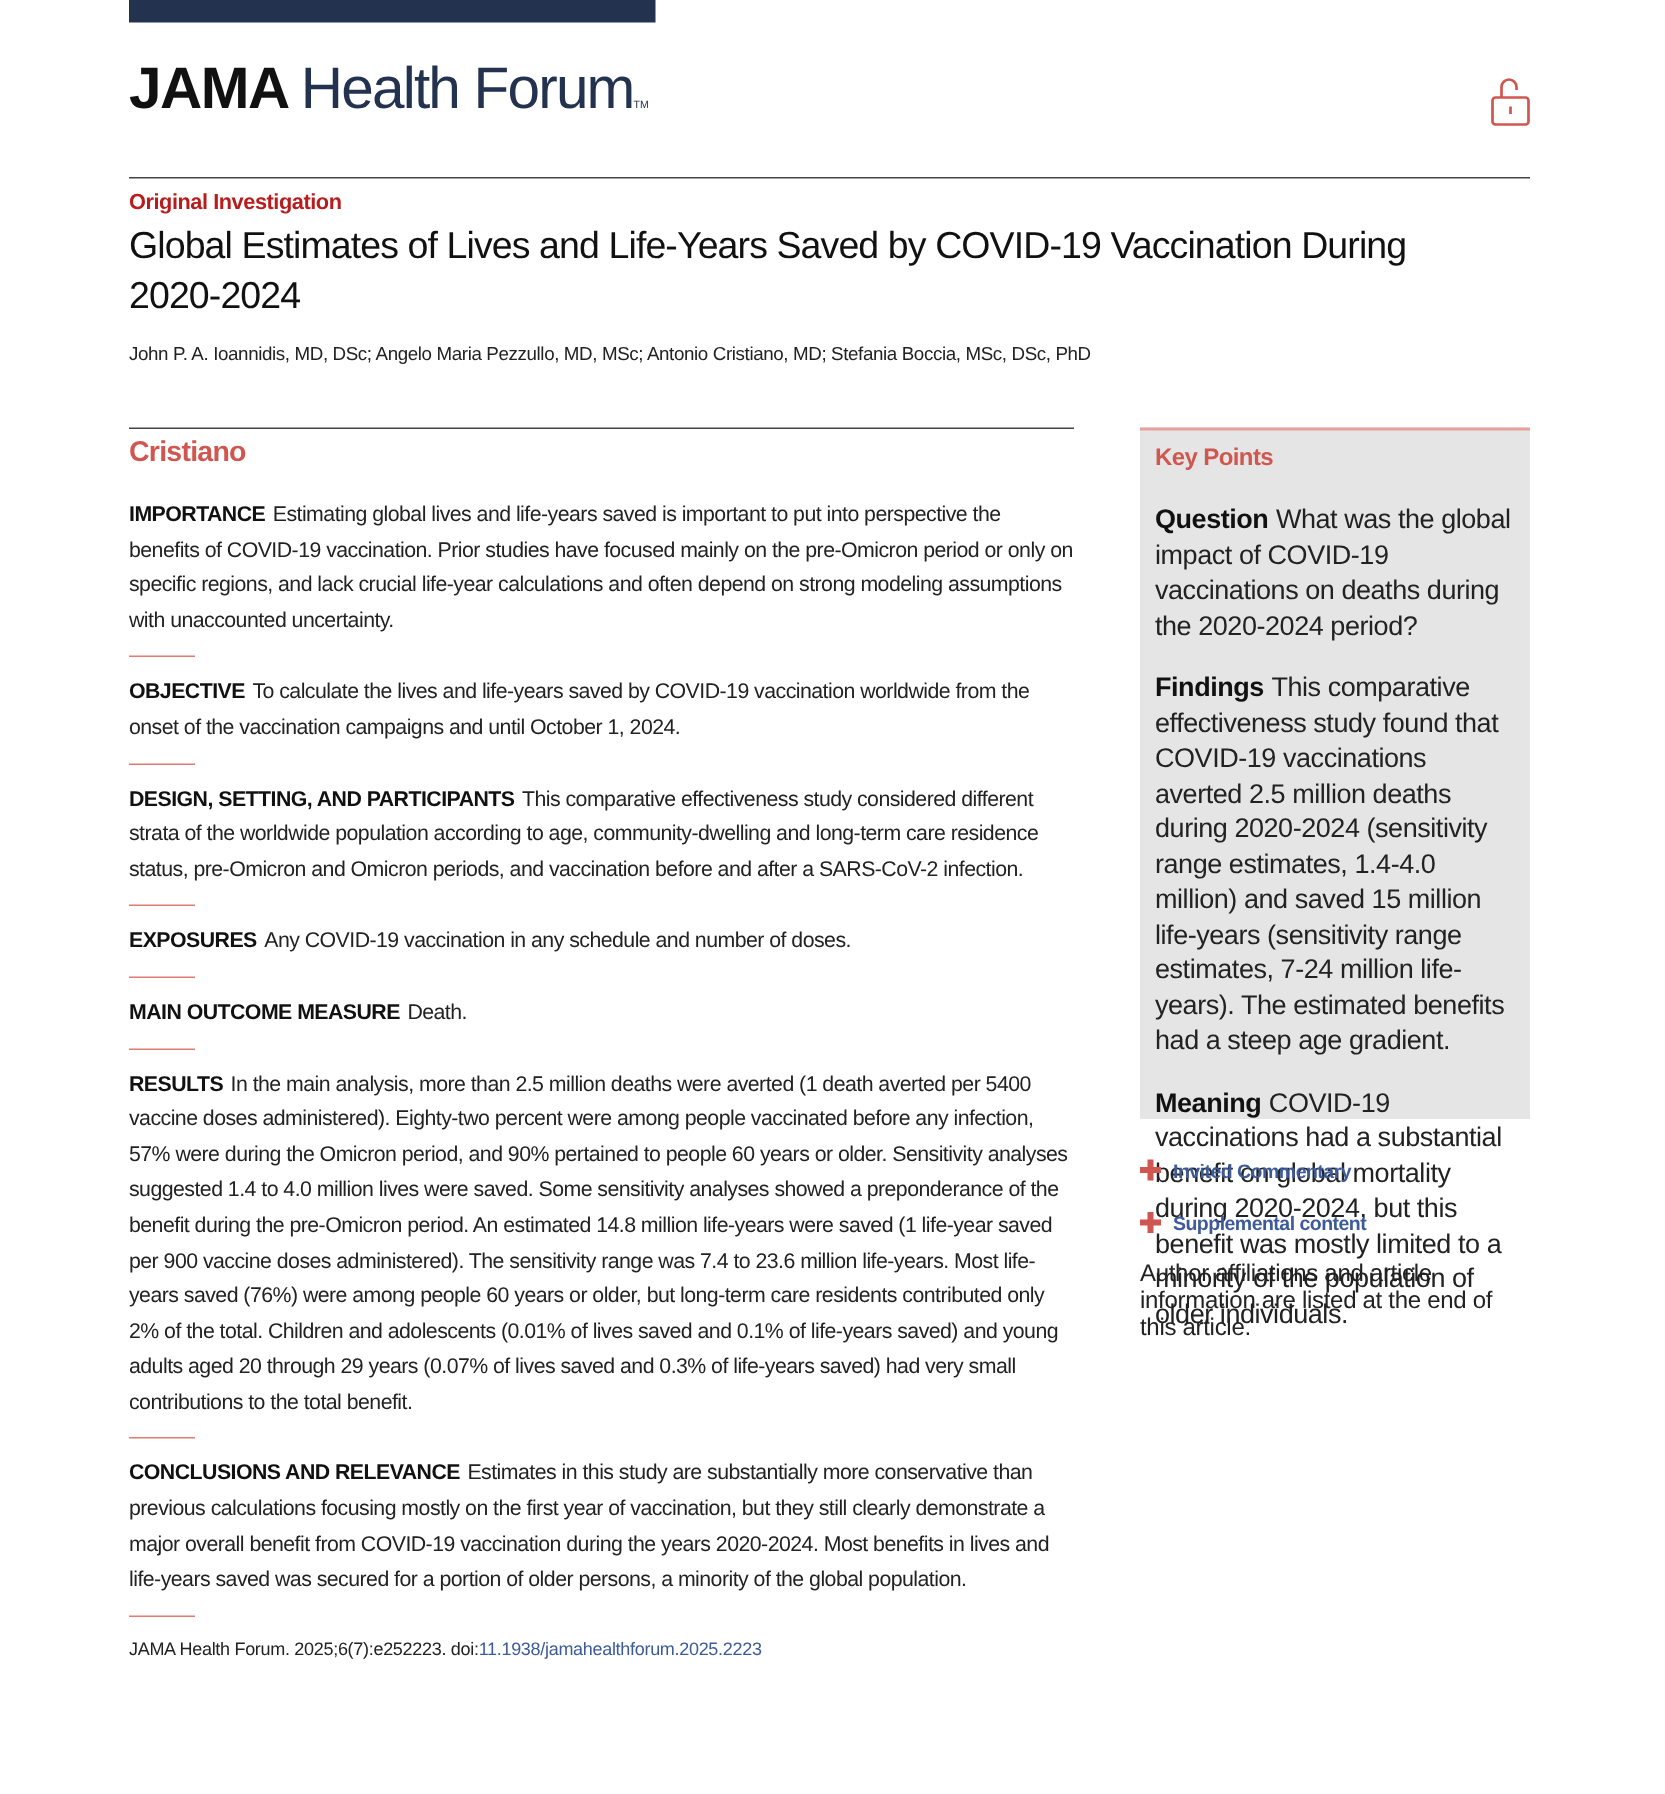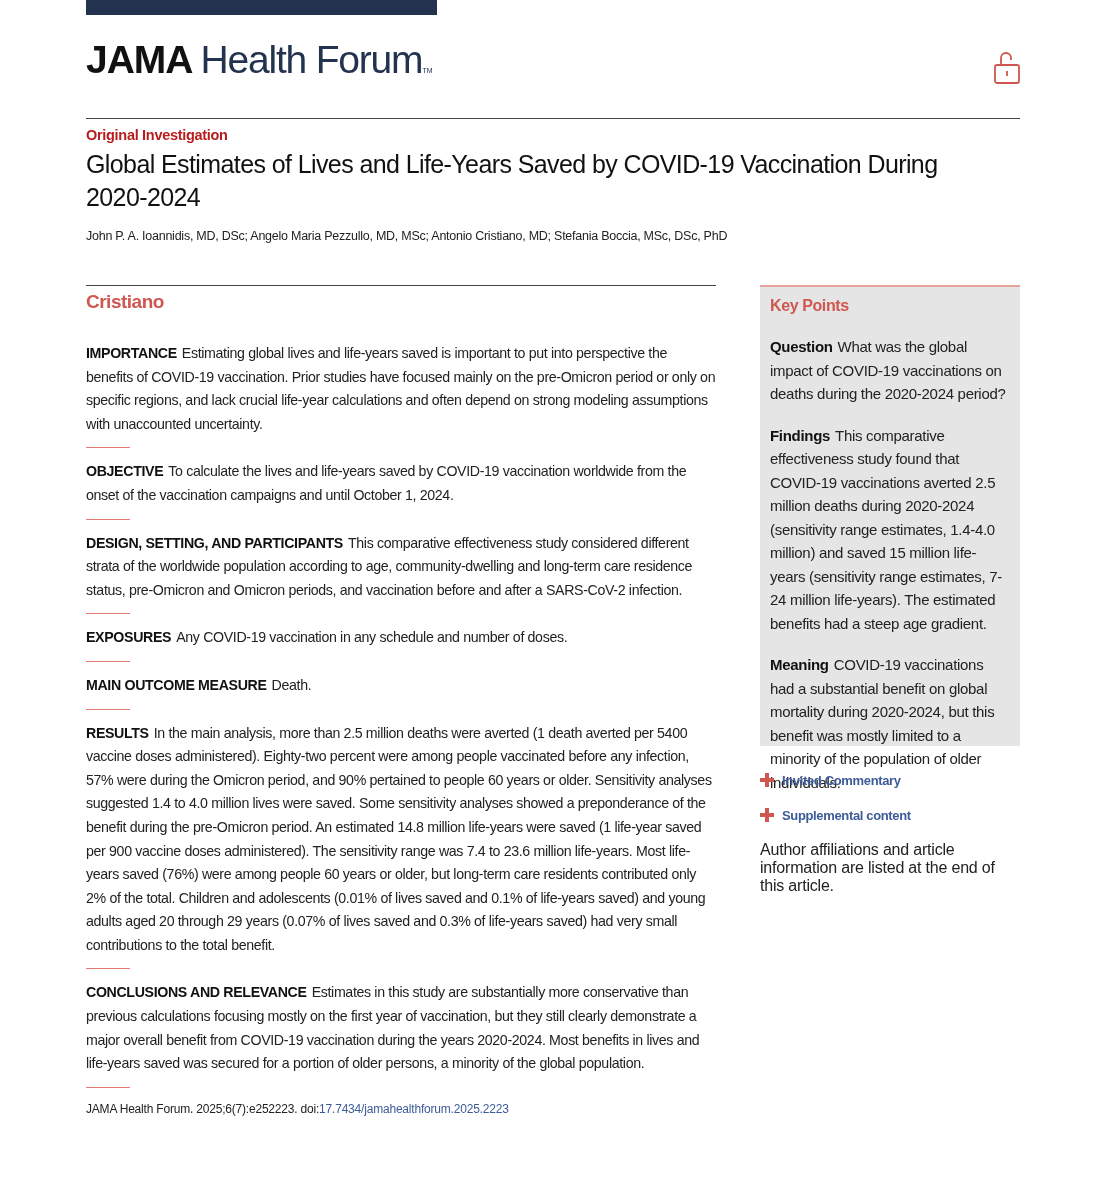--- a/index.html
+++ b/index.html
@@ -17,28 +17,28 @@
   .article-type { position: absolute; left: 86px; top: 127px; color: #b91c1c; font-size: 14.5px; font-weight: 700; letter-spacing: -0.3px; }
   .title { position: absolute; left: 86px; top: 148px; width: 860px; font-size: 25px; line-height: 33px; letter-spacing: -0.6px; color: #111; margin: 0; font-weight: 400; }
   .authors { position: absolute; left: 86px; top: 229px; font-size: 12.5px; color: #222; letter-spacing: -0.25px; white-space: nowrap; }
 
   .abstract { position: absolute; left: 86px; top: 285px; width: 630px; }
   .abstract .rule { height: 1px; background: #444; width: 630px; }
   .abstract h2 { margin: 4px 0 0 0; color: #d0574f; font-size: 19px; font-weight: 700; letter-spacing: -0.5px; line-height: 24px; }
   .section { font-size: 14.2px; line-height: 23.6px; letter-spacing: -0.35px; color: #222; margin: 0; }
   .section .label { font-weight: 700; color: #111; margin-right: 5px; }
   .sep { width: 44px; height: 1px; background: #e07a73; margin: 11px 0 12px 0; }
-  .first-section { margin-top: 28px; }
+  .first-section { margin-top: 18px; }
   .citation { font-size: 12px; color: #222; letter-spacing: -0.2px; margin-top: 14px; }
   .citation .journal { }
   .citation a { color: #3d5b99; text-decoration: none; }
 
   .keypoints { position: absolute; left: 760px; top: 285px; width: 260px; height: 461px; background: #e5e5e5; border-top: 2px solid #e8a29c; box-sizing: border-box; padding: 8px 10px 0 10px; }
   .keypoints h3 { margin: 0 0 4px 0; color: #d0574f; font-size: 16px; font-weight: 700; letter-spacing: -0.4px; line-height: 22px; }
-  .kp { font-size: 15px; line-height: 23.5px; letter-spacing: -0.3px; color: #222; margin: 18px 0 10px 0; }
+  .kp { font-size: 18px; line-height: 23.5px; letter-spacing: -0.3px; color: #222; margin: 18px 0 10px 0; }
   .kp .label { font-weight: 700; color: #111; margin-right: 5px; }
 
   .side-links { position: absolute; left: 760px; top: 773px; width: 260px; }
   .side-link { display: flex; align-items: flex-start; height: 22px; margin-bottom: 13px; text-decoration: none; cursor: pointer; }
   .plus { width: 14px; height: 14px; position: relative; margin-right: 8px; }
   .plus::before, .plus::after { content: ""; position: absolute; background: #d0574f; }
   .plus::before { left: 5px; top: 0; width: 4px; height: 14px; }
   .plus::after { left: 0; top: 5px; width: 14px; height: 4px; }
   .side-link .txt { color: #3d5b99; font-weight: 700; font-size: 13px; letter-spacing: -0.35px; }
   .affil { font-size: 16px; line-height: 18px; color: #222; letter-spacing: -0.2px; margin-top: -2px; width: 250px; }
@@ -97,21 +97,21 @@
     <span class="label">RESULTS</span><span>In the main analysis, more than 2.5 million deaths were averted (1 death averted per 5400 vaccine doses administered). Eighty-two percent were among people vaccinated before any infection, 57% were during the Omicron period, and 90% pertained to people 60 years or older. Sensitivity analyses suggested 1.4 to 4.0 million lives were saved. Some sensitivity analyses showed a preponderance of the benefit during the pre-Omicron period. An estimated 14.8 million life-years were saved (1 life-year saved per 900 vaccine doses administered). The sensitivity range was 7.4 to 23.6 million life-years. Most life-years saved (76%) were among people 60 years or older, but long-term care residents contributed only 2% of the total. Children and adolescents (0.01% of lives saved and 0.1% of life-years saved) and young adults aged 20 through 29 years (0.07% of lives saved and 0.3% of life-years saved) had very small contributions to the total benefit.</span>
   </p>
   <div class="sep"></div>
 
   <p class="section">
     <span class="label">CONCLUSIONS AND RELEVANCE</span><span>Estimates in this study are substantially more conservative than previous calculations focusing mostly on the first year of vaccination, but they still clearly demonstrate a major overall benefit from COVID-19 vaccination during the years 2020-2024. Most benefits in lives and life-years saved was secured for a portion of older persons, a minority of the global population.</span>
   </p>
   <div class="sep"></div>
 
   <div class="citation">
-    <span class="journal">JAMA Health Forum.</span><span> 2025;6(7):e252223. doi:</span><a href="#">17.7434/jamahealthforum.2025.2223</a>
+    <span class="journal">JAMA Health Forum.</span><span> 2025;6(7):e252223. doi:</span><a href="#">11.1938/jamahealthforum.2025.2223</a>
   </div>
 </div>
 
 <div class="keypoints">
   <h3>Key Points</h3>
   <p class="kp">
     <span class="label">Question</span><span>What was the global impact of COVID-19 vaccinations on deaths during the 2020-2024 period?</span>
   </p>
   <p class="kp">
     <span class="label">Findings</span><span>This comparative effectiveness study found that COVID-19 vaccinations averted 2.5 million deaths during 2020-2024 (sensitivity range estimates, 1.4-4.0 million) and saved 15 million life-years (sensitivity range estimates, 7-24 million life-years). The estimated benefits had a steep age gradient.</span>

